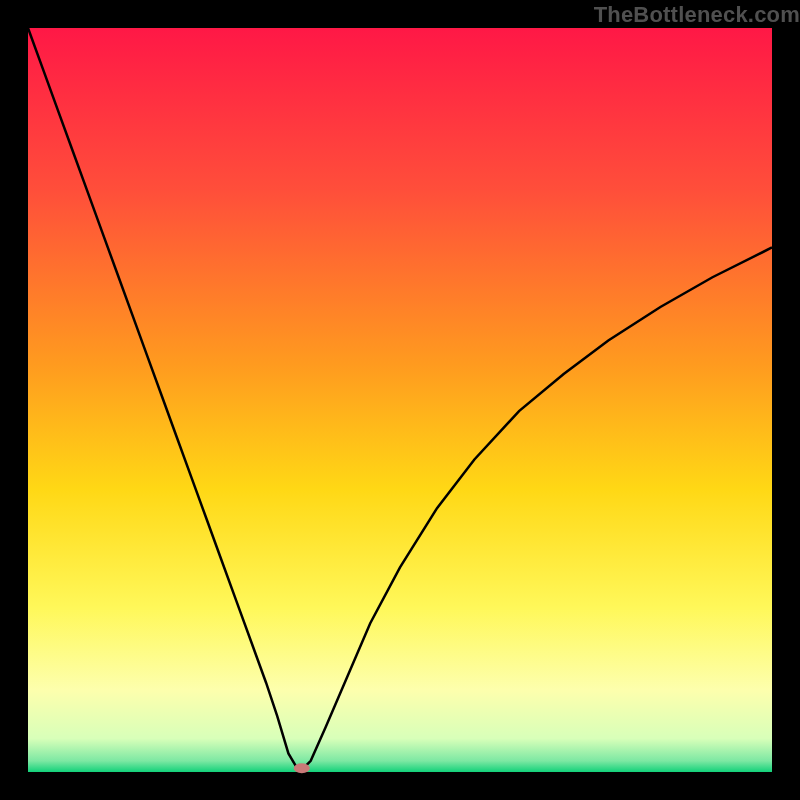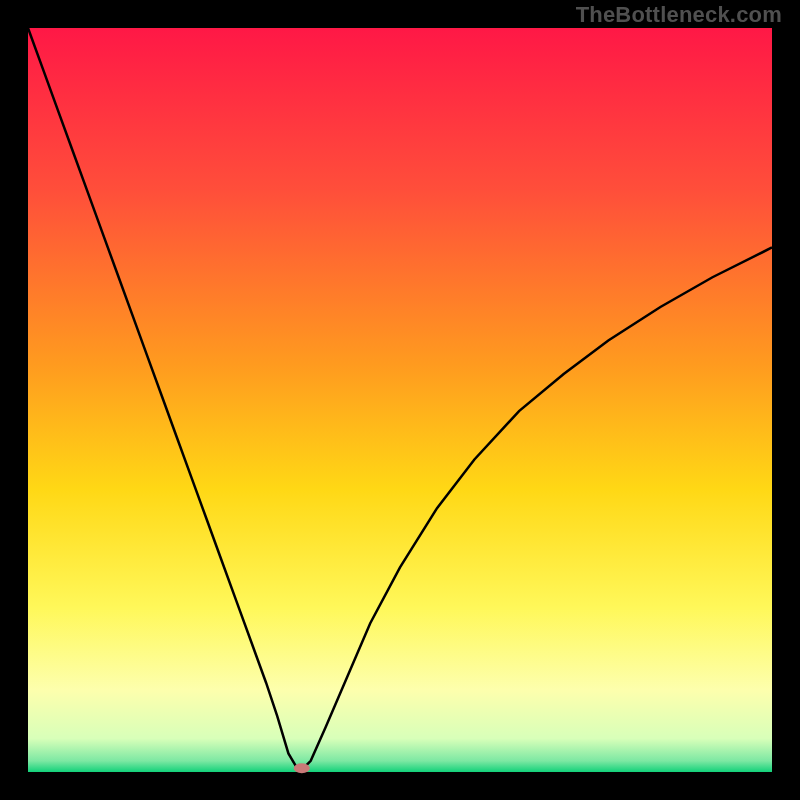--- a/index.html
+++ b/index.html
@@ -13,21 +13,21 @@
   }
   .frame {
     position: relative;
     width: 800px;
     height: 800px;
     background: #000;
   }
   .watermark {
     position: absolute;
     top: 2px;
-    right: 18px;
+    right: 0;
     font-size: 22px;
     font-weight: 600;
     color: #505050;
     letter-spacing: 0.2px;
     z-index: 3;
     user-select: none;
   }
   svg {
     position: absolute;
     top: 0;

